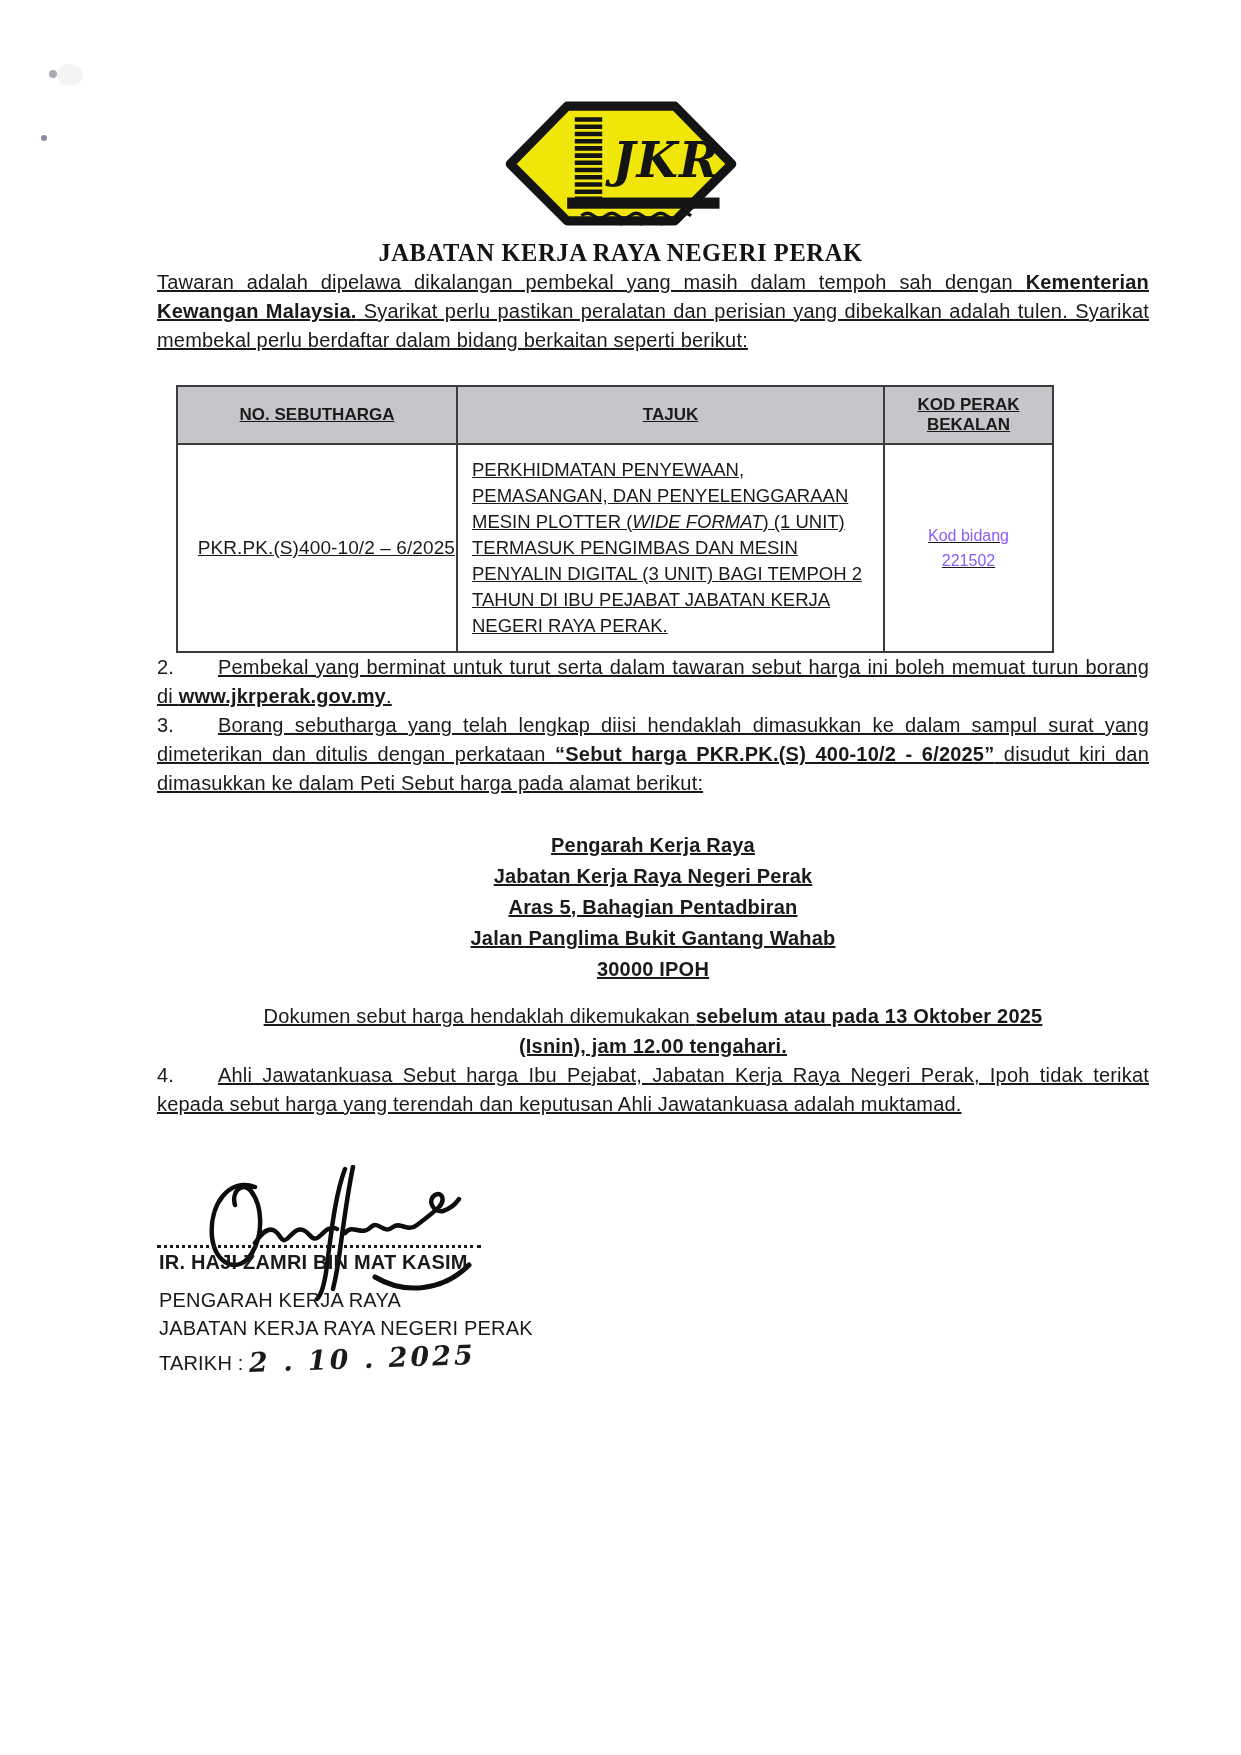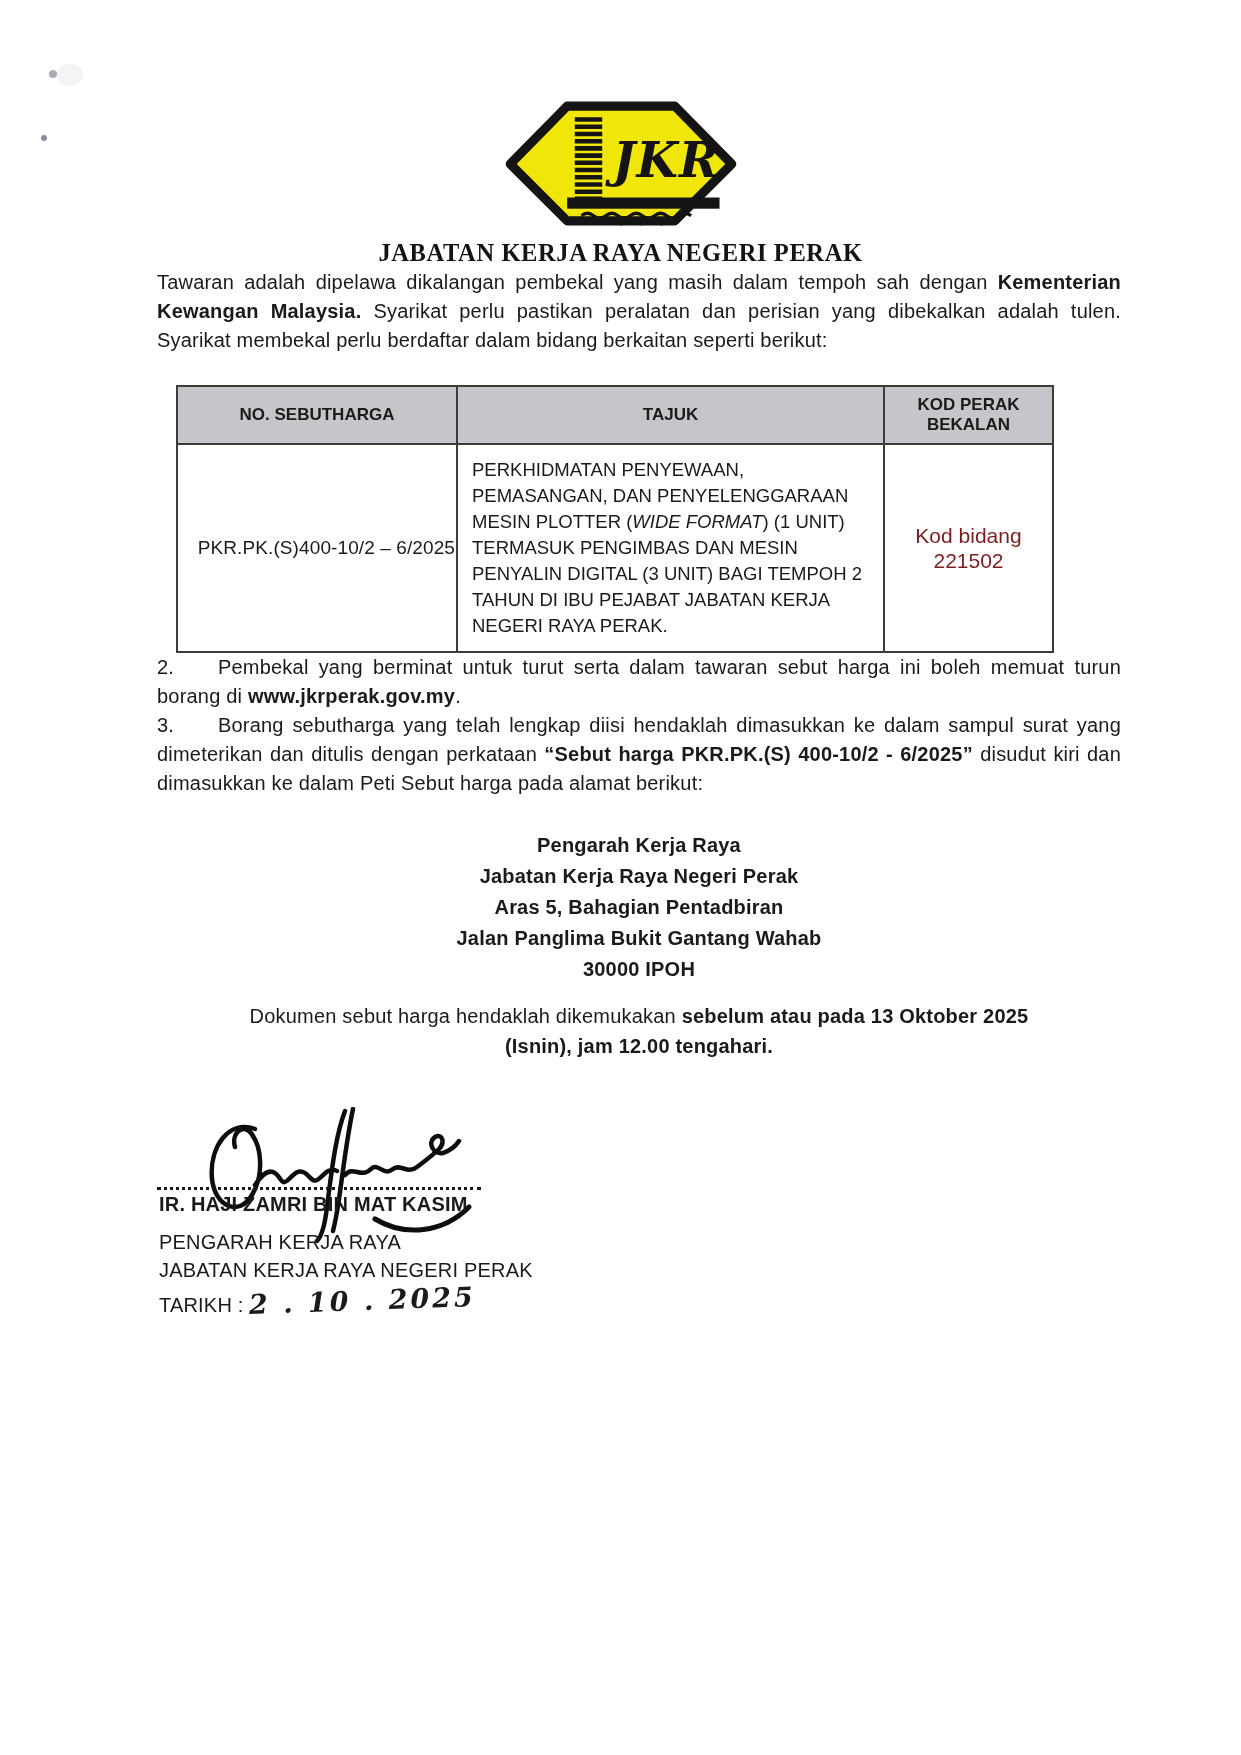--- a/index.html
+++ b/index.html
@@ -22,21 +22,21 @@
   .title-block {
     margin-top: 6px;
     text-align: center;
     font-family: "Liberation Serif", serif;
     font-weight: bold;
     font-size: 24.5px;
     letter-spacing: 0.6px;
     line-height: 30px;
     color: #141414;
   }
-  .content { padding: 0 120px 0 157px; }
+  .content { padding: 0 92px 0 157px; text-decoration: underline; }
   p.body-par {
     margin: 0;
     font-size: 20px;
     line-height: 29px;
     letter-spacing: 0.2px;
     text-align: justify;
   }
   .intro { margin-top: 16px; }
   b, .bold { font-weight: bold; }
   .par-num { display:inline-block; width:61px; }
@@ -66,22 +66,22 @@
   }
   td.cell-tajuk {
     padding: 12px 14px;
     font-size: 18.5px;
     line-height: 26px;
     vertical-align: middle;
     text-align: left;
   }
   td.cell-kod {
     text-align: center; vertical-align: middle;
-    font-size: 21px; line-height: 25px;
-    color: #7f1d1d;
+    font-size: 16px; line-height: 25px;
+    color: #8b5cf6;
   }
 
   .par2 { margin-top: 34px; }
   .par3 { margin-top: 24px; }
 
   .address-block {
     margin-top: 32px;
     text-align: center;
     font-weight: bold;
     font-size: 20px;
@@ -175,20 +175,21 @@
     <div class="address-block">
       <div>Pengarah Kerja Raya</div>
       <div>Jabatan Kerja Raya Negeri Perak</div>
       <div>Aras 5, Bahagian Pentadbiran</div>
       <div>Jalan Panglima Bukit Gantang Wahab</div>
       <div>30000 IPOH</div>
     </div>
 
     <div class="deadline"><span>Dokumen sebut harga hendaklah dikemukakan </span><b>sebelum atau pada 13 Oktober 2025</b><br><b>(Isnin), jam 12.00 tengahari.</b></div>
 
+    <p class="body-par par4"><span class="par-num">4.</span><span>Ahli Jawatankuasa Sebut harga Ibu Pejabat, Jabatan Kerja Raya Negeri Perak, Ipoh tidak terikat kepada sebut harga yang terendah dan keputusan Ahli Jawatankuasa adalah muktamad.</span></p>
 
 
     <div class="sig-section">
       <svg class="sig-svg" width="300" height="140" viewBox="0 0 300 140">
         <path d="M70 22 C44 12 24 40 27 72 C30 100 54 110 67 88 C79 68 77 40 66 26 C58 16 46 26 50 40
                  M70 78 C78 66 84 62 90 66 C97 71 96 80 104 72 C110 66 114 62 120 66 C127 71 128 78 136 70 C140 66 146 60 152 64
                  M160 4 C150 30 146 70 142 100 C140 117 136 130 132 134
                  M168 2 C162 30 158 64 154 92 C152 106 150 116 148 124
                  M160 68 C168 58 176 72 186 62 C194 55 198 70 208 62 C216 56 222 68 232 60 C240 54 248 48 254 42 C260 36 258 26 250 30 C242 35 248 48 258 46 C264 44 270 40 274 34" stroke="#0d0d0d" stroke-width="4.5" fill="none" stroke-linecap="round"></path>
         <path d="M190 112 C220 130 258 126 284 100" stroke="#0d0d0d" stroke-width="5" fill="none" stroke-linecap="round"></path>

